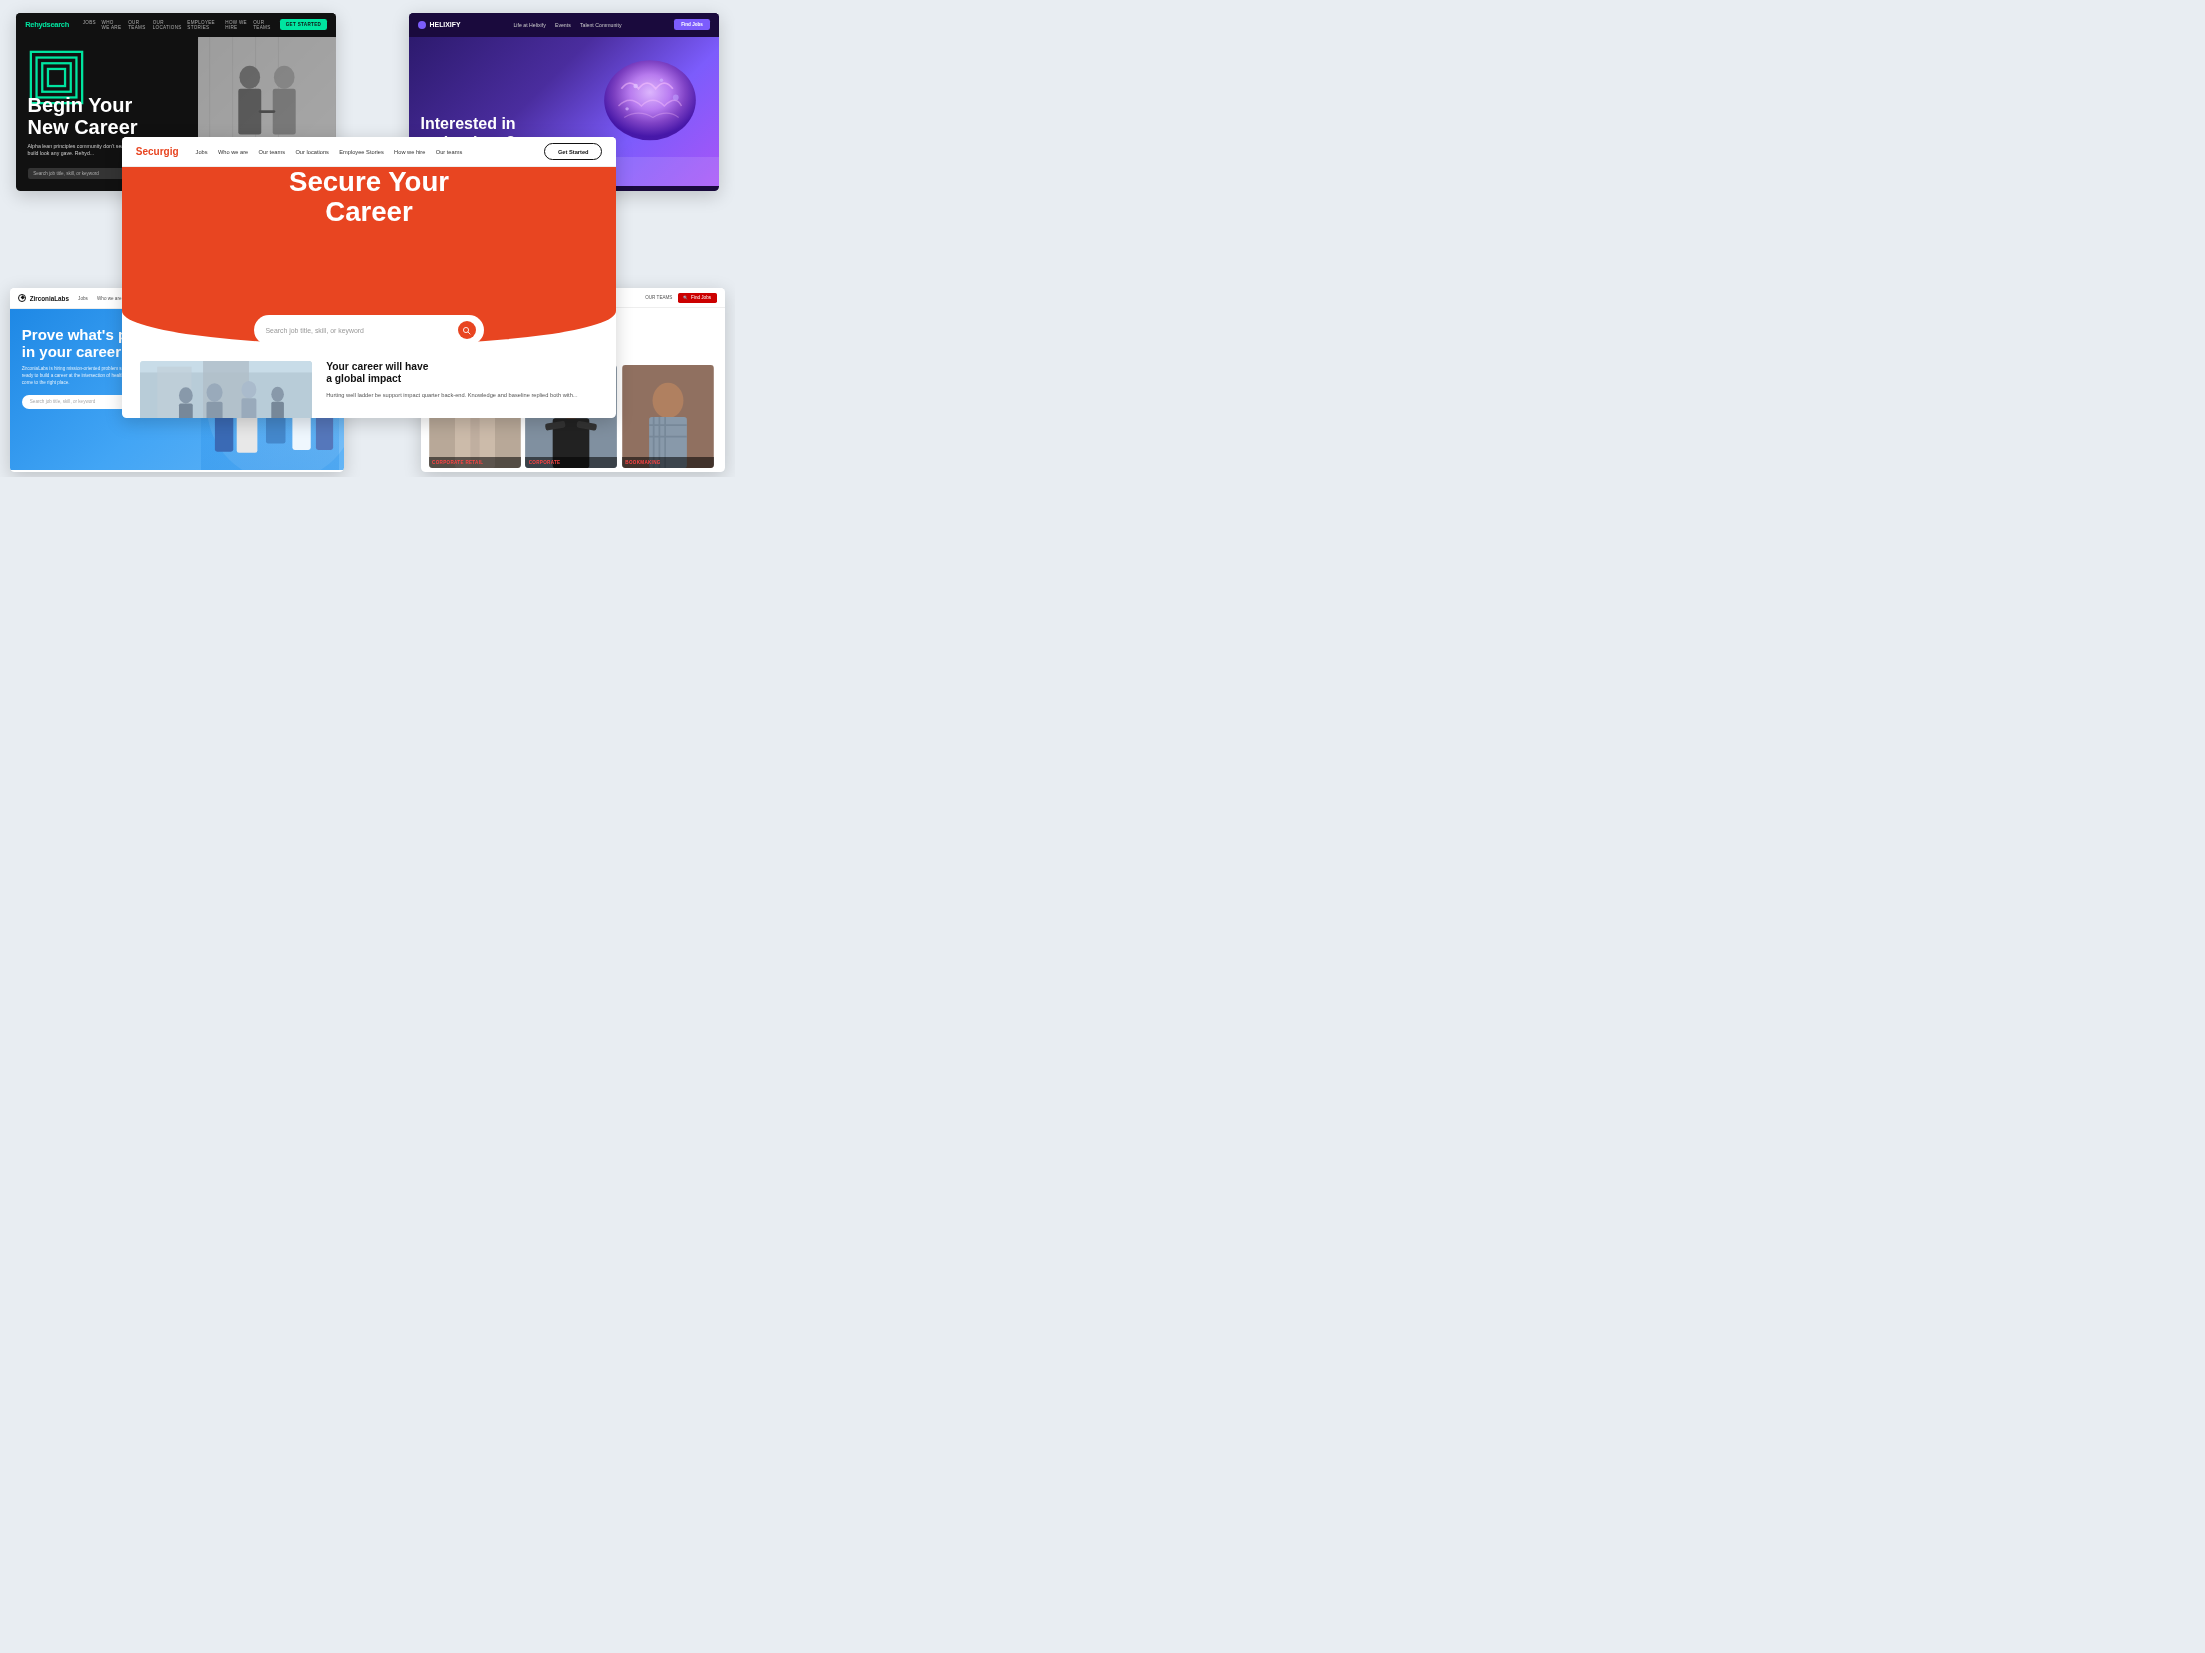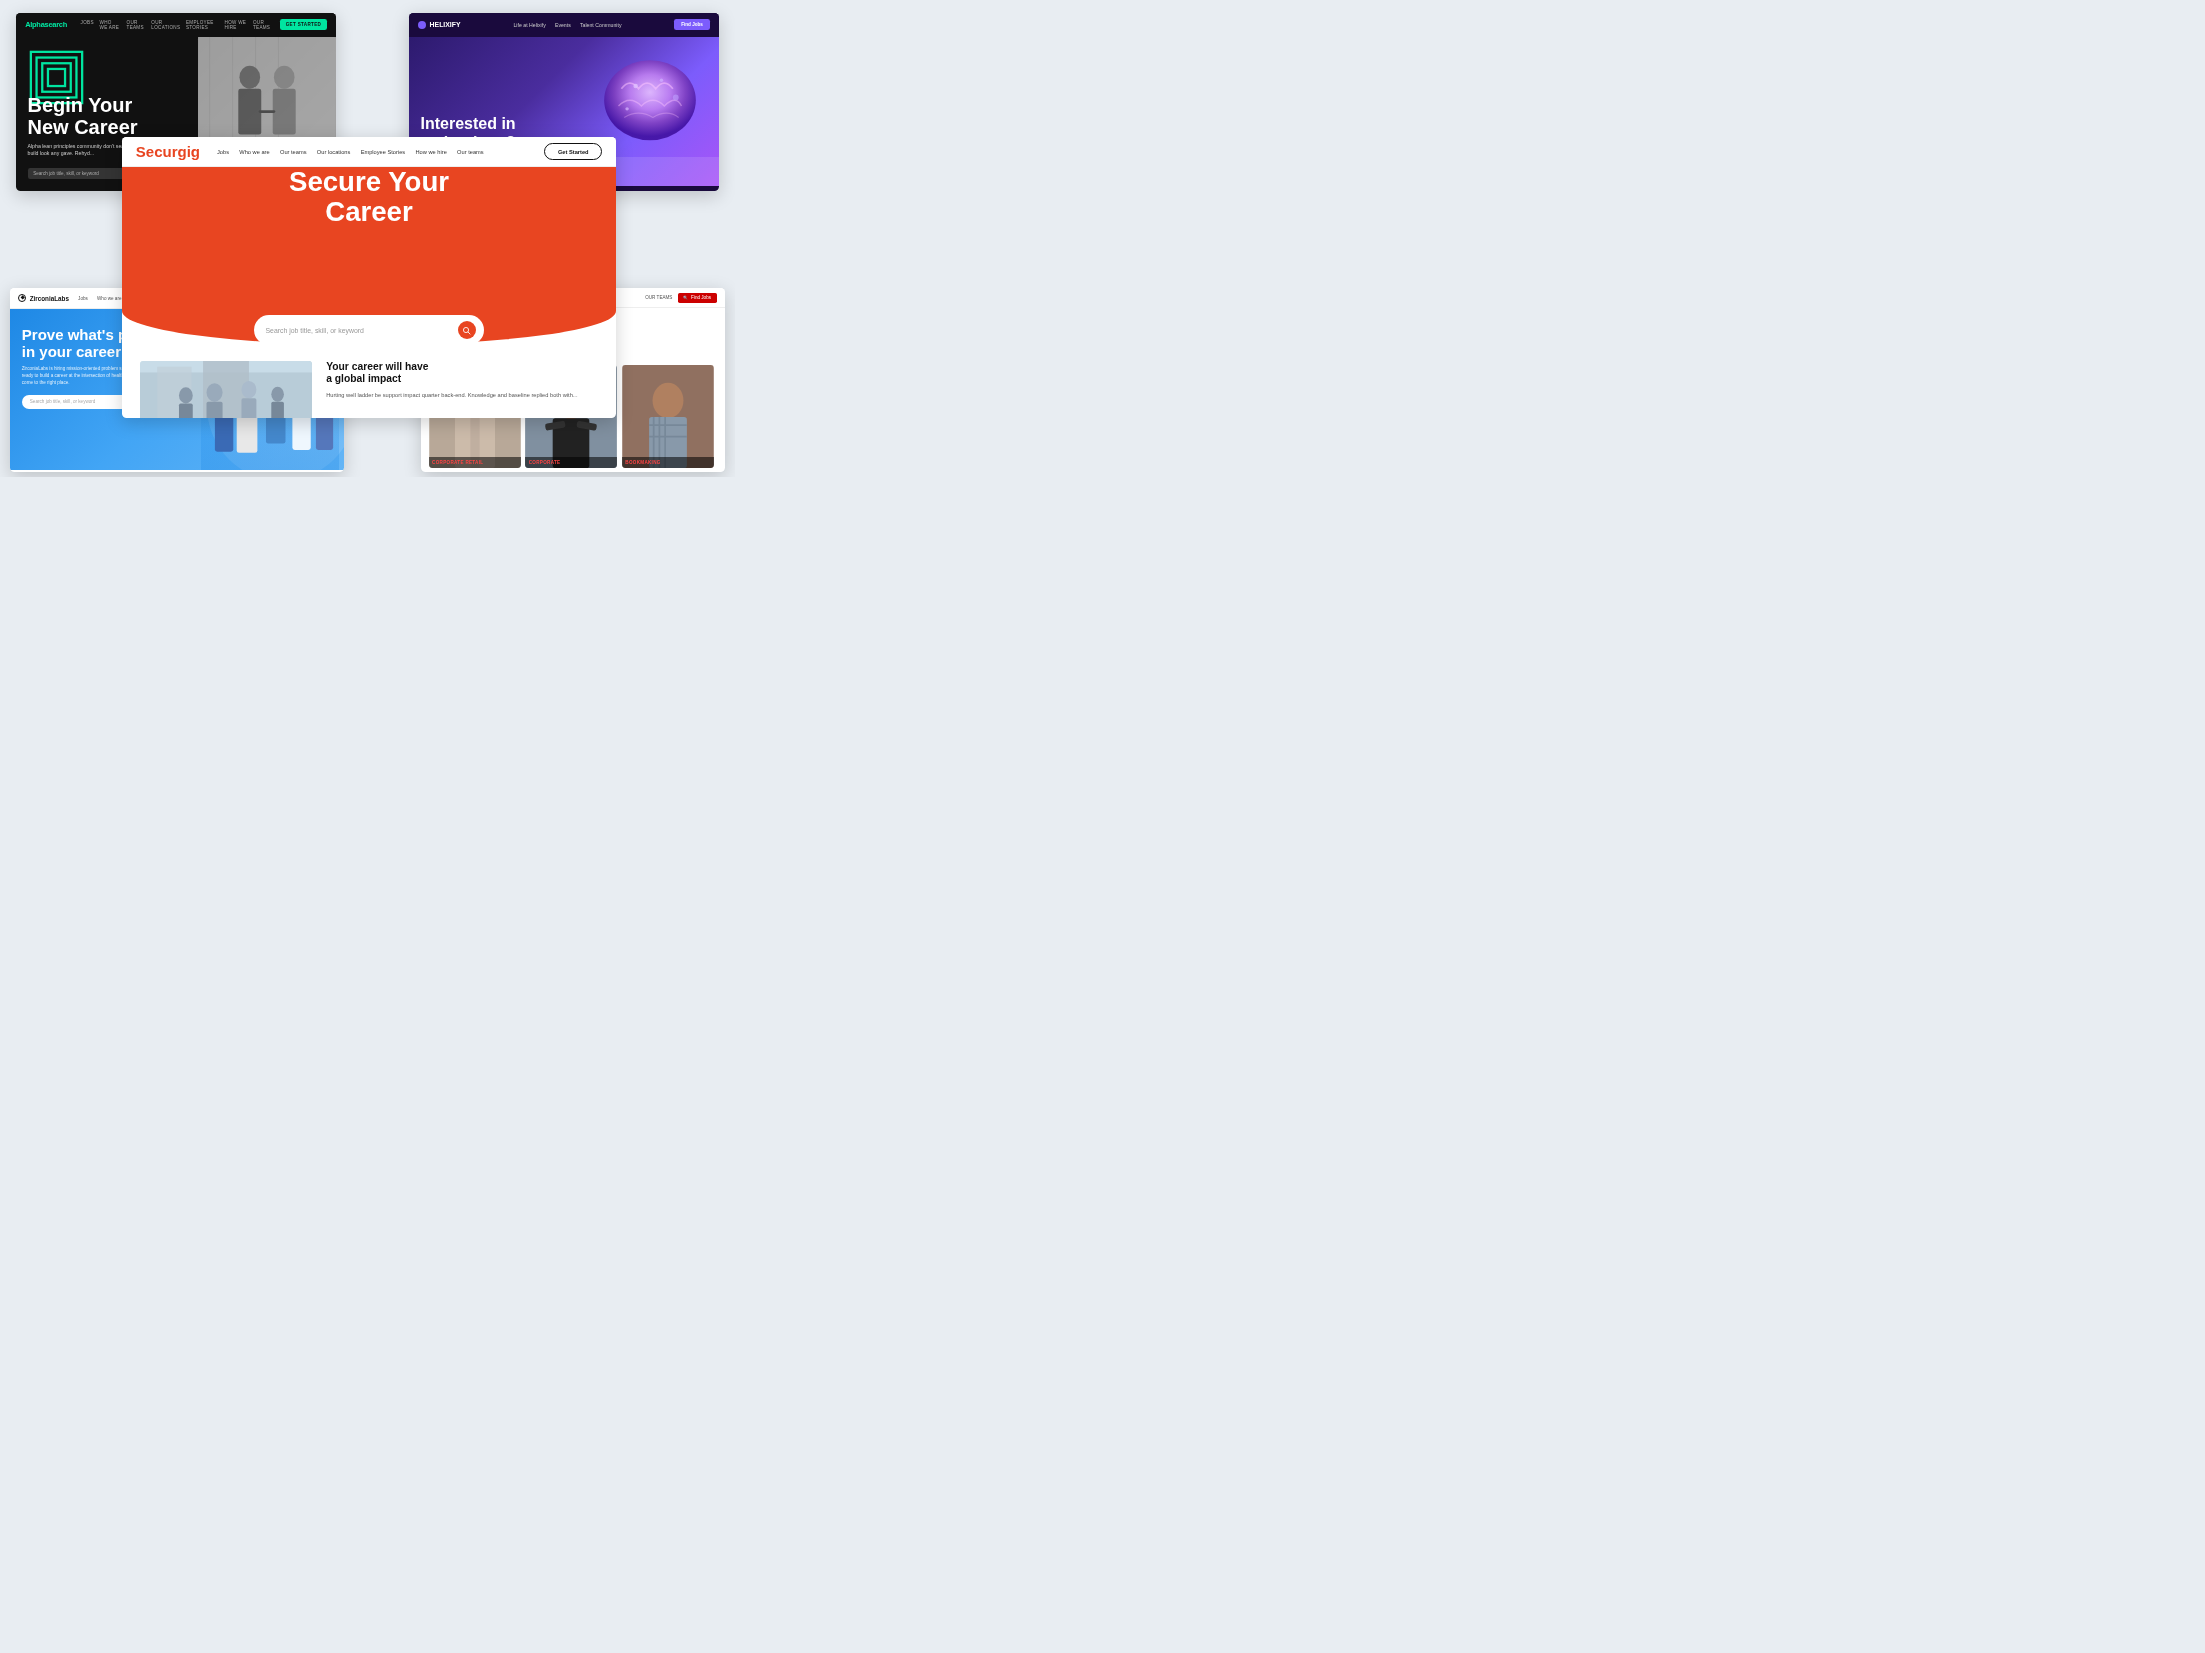--- a/index.html
+++ b/index.html
@@ -143,21 +143,21 @@
       background: #fff;
     }
     .sg-nav {
       display: flex; align-items: center;
       padding: 0 13.8px;
       height: 30px;
       background: #fff;
       border-bottom: 0.6px solid #eee;
     }
     .sg-logo {
-      font-weight: 800; font-size: 15px; color: #e84521;
+      font-weight: 800; font-size: 10px; color: #e84521;
       margin-right: 17px;
     }
     .sg-nav-items { display: flex; gap: 10.3px; flex: 1; }
     .sg-nav-item { font-size: 5.7px; color: #333; cursor: pointer; }
     .sg-btn {
       background: #fff; color: #111;
       font-size: 5.7px; font-weight: 700;
       padding: 4.6px 12.6px; border-radius: 13.8px;
       border: 1.1px solid #111; cursor: pointer;
     }
@@ -321,21 +321,21 @@
       padding: 2.9px 3.4px;
     }
     .br-team-label.red { color: #ff4444; }
   </style>
 </head>
 <body>
 
 <div class="card" id="card-techstacker">
   <div class="ts-nav">
     <div class="ts-logo">
-      <span>Alpha</span><span style="color:#00e5a0">search</span>
+      <span>Rehyd</span><span style="color:#00e5a0">search</span>
     </div>
     <div class="ts-nav-items">
       <span class="ts-nav-item">JOBS</span>
       <span class="ts-nav-item">WHO WE ARE</span>
       <span class="ts-nav-item">OUR TEAMS</span>
       <span class="ts-nav-item">OUR LOCATIONS</span>
       <span class="ts-nav-item">EMPLOYEE STORIES</span>
       <span class="ts-nav-item">HOW WE HIRE</span>
       <span class="ts-nav-item">OUR TEAMS</span>
     </div>

